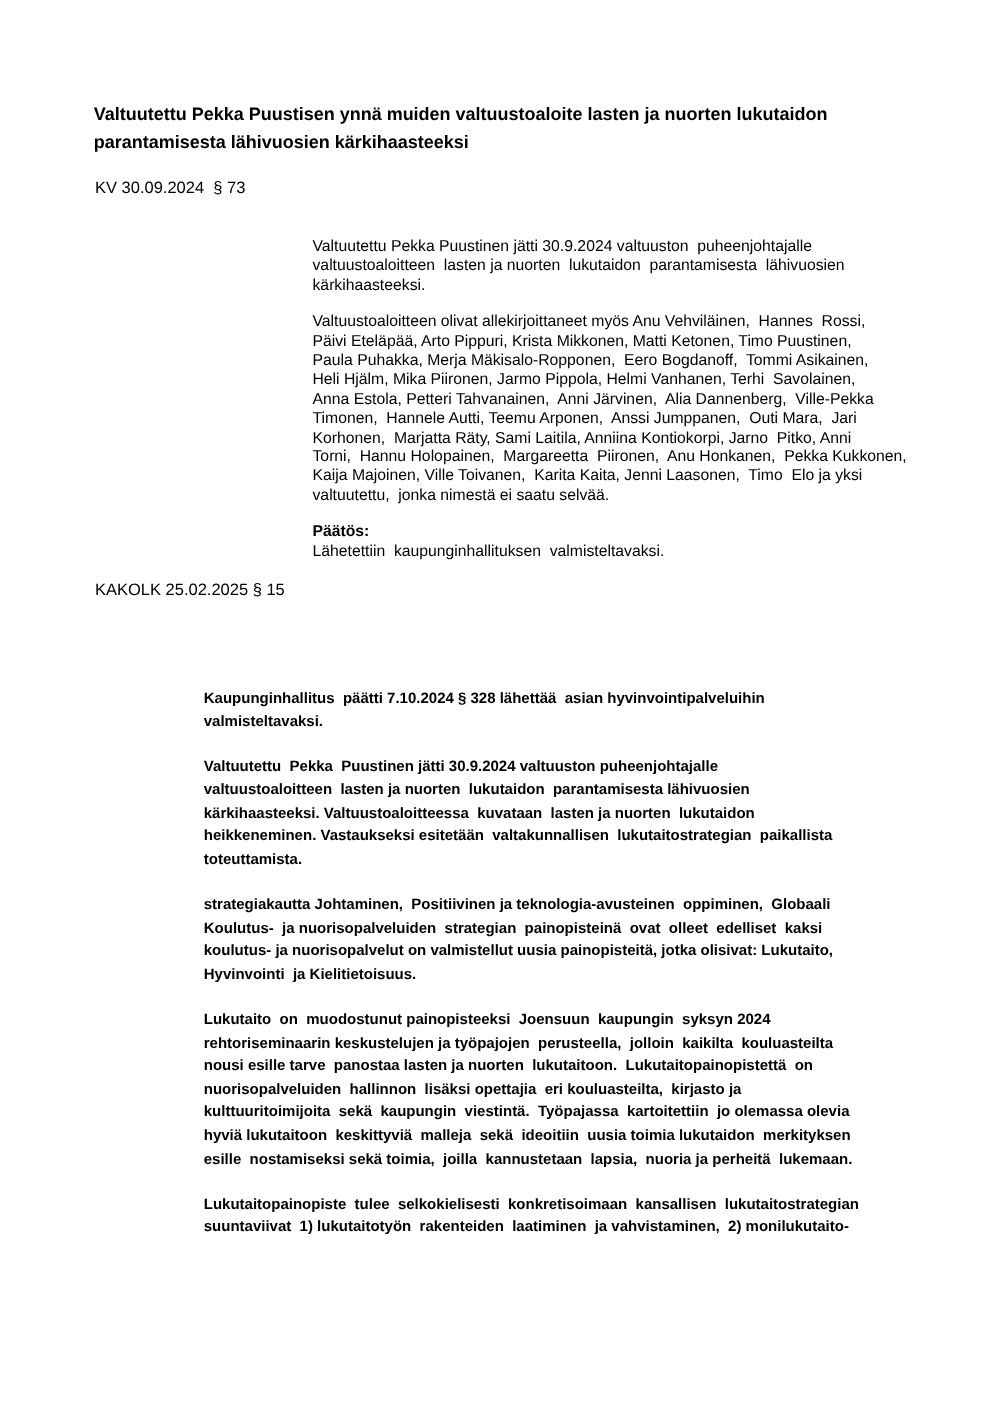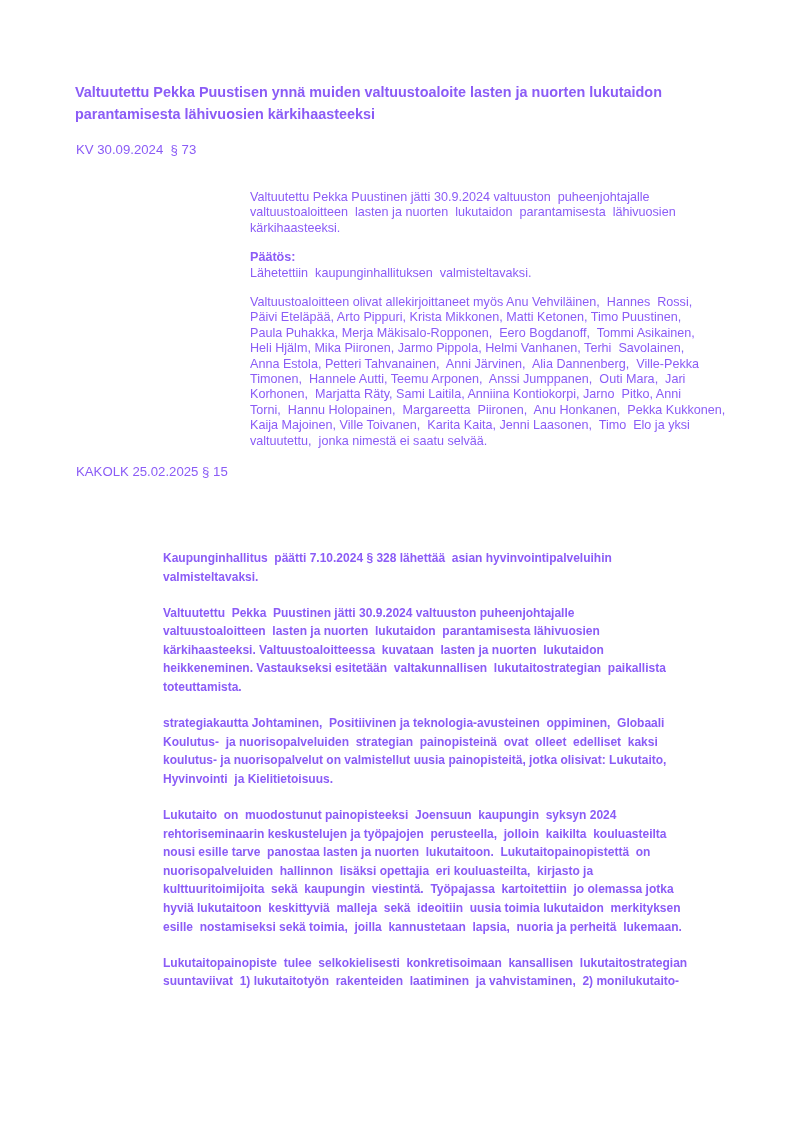--- a/index.html
+++ b/index.html
@@ -3,21 +3,21 @@
 <meta charset="utf-8">
 <style>
   html, body { margin: 0; padding: 0; background: #ffffff; }
   .page {
     position: relative;
     width: 794px;
     height: 1122px;
     background: #ffffff;
     overflow: hidden;
     font-family: "Liberation Sans", "DejaVu Sans", sans-serif;
-    color: #8b5cf6;
+    color: #000000;
   }
   .line { white-space: pre; }
   .doc-title {
     position: absolute;
     left: 75px; top: 82px;
     width: 660px;
     margin: 0;
     font-size: 14.4px;
     font-weight: bold;
     line-height: 21.5px;
@@ -64,35 +64,35 @@
 
   <div class="kv-heading line">KV 30.09.2024  § 73</div>
 
   <div class="kv-body">
     <div class="para">
         <div class="line">Valtuutettu Pekka Puustinen jätti 30.9.2024 valtuuston  puheenjohtajalle</div>
         <div class="line">valtuustoaloitteen  lasten ja nuorten  lukutaidon  parantamisesta  lähivuosien</div>
         <div class="line">kärkihaasteeksi.</div>
       </div>
     <div class="para">
-      <div class="line bold">Päätös:</div>
-      <div class="line">Lähetettiin  kaupunginhallituksen  valmisteltavaksi.</div>
-    </div>
-    <div class="para">
         <div class="line">Valtuustoaloitteen olivat allekirjoittaneet myös Anu Vehviläinen,  Hannes  Rossi,</div>
         <div class="line">Päivi Eteläpää, Arto Pippuri, Krista Mikkonen, Matti Ketonen, Timo Puustinen,</div>
         <div class="line">Paula Puhakka, Merja Mäkisalo-Ropponen,  Eero Bogdanoff,  Tommi Asikainen,</div>
         <div class="line">Heli Hjälm, Mika Piironen, Jarmo Pippola, Helmi Vanhanen, Terhi  Savolainen,</div>
         <div class="line">Anna Estola, Petteri Tahvanainen,  Anni Järvinen,  Alia Dannenberg,  Ville-Pekka</div>
         <div class="line">Timonen,  Hannele Autti, Teemu Arponen,  Anssi Jumppanen,  Outi Mara,  Jari</div>
         <div class="line">Korhonen,  Marjatta Räty, Sami Laitila, Anniina Kontiokorpi, Jarno  Pitko, Anni</div>
         <div class="line">Torni,  Hannu Holopainen,  Margareetta  Piironen,  Anu Honkanen,  Pekka Kukkonen,</div>
         <div class="line">Kaija Majoinen, Ville Toivanen,  Karita Kaita, Jenni Laasonen,  Timo  Elo ja yksi</div>
         <div class="line">valtuutettu,  jonka nimestä ei saatu selvää.</div>
       </div>
+    <div class="para">
+      <div class="line bold">Päätös:</div>
+      <div class="line">Lähetettiin  kaupunginhallituksen  valmisteltavaksi.</div>
+    </div>
   </div>
 
   <div class="kakolk-heading line">KAKOLK 25.02.2025 § 15</div>
 
   <div class="kakolk-body">
     <div class="para">
         <div class="line">Kaupunginhallitus  päätti 7.10.2024 § 328 lähettää  asian hyvinvointipalveluihin</div>
         <div class="line">valmisteltavaksi.</div>
       </div>
     <div class="para">
@@ -106,21 +106,21 @@
         <div class="line">strategiakautta Johtaminen,  Positiivinen ja teknologia-avusteinen  oppiminen,  Globaali</div>
         <div class="line">Koulutus-  ja nuorisopalveluiden  strategian  painopisteinä  ovat  olleet  edelliset  kaksi</div>
         <div class="line">koulutus- ja nuorisopalvelut on valmistellut uusia painopisteitä, jotka olisivat: Lukutaito,</div>
         <div class="line">Hyvinvointi  ja Kielitietoisuus.</div>
       </div>
     <div class="para">
         <div class="line">Lukutaito  on  muodostunut painopisteeksi  Joensuun  kaupungin  syksyn 2024</div>
         <div class="line">rehtoriseminaarin keskustelujen ja työpajojen  perusteella,  jolloin  kaikilta  kouluasteilta</div>
         <div class="line">nousi esille tarve  panostaa lasten ja nuorten  lukutaitoon.  Lukutaitopainopistettä  on</div>
         <div class="line">nuorisopalveluiden  hallinnon  lisäksi opettajia  eri kouluasteilta,  kirjasto ja</div>
-        <div class="line">kulttuuritoimijoita  sekä  kaupungin  viestintä.  Työpajassa  kartoitettiin  jo olemassa jotka</div>
+        <div class="line">kulttuuritoimijoita  sekä  kaupungin  viestintä.  Työpajassa  kartoitettiin  jo olemassa olevia</div>
         <div class="line">hyviä lukutaitoon  keskittyviä  malleja  sekä  ideoitiin  uusia toimia lukutaidon  merkityksen</div>
         <div class="line">esille  nostamiseksi sekä toimia,  joilla  kannustetaan  lapsia,  nuoria ja perheitä  lukemaan.</div>
       </div>
     <div class="para">
         <div class="line">Lukutaitopainopiste  tulee  selkokielisesti  konkretisoimaan  kansallisen  lukutaitostrategian</div>
         <div class="line">suuntaviivat  1) lukutaitotyön  rakenteiden  laatiminen  ja vahvistaminen,  2) monilukutaito-</div>
       </div>
   </div>
 
 </div>

